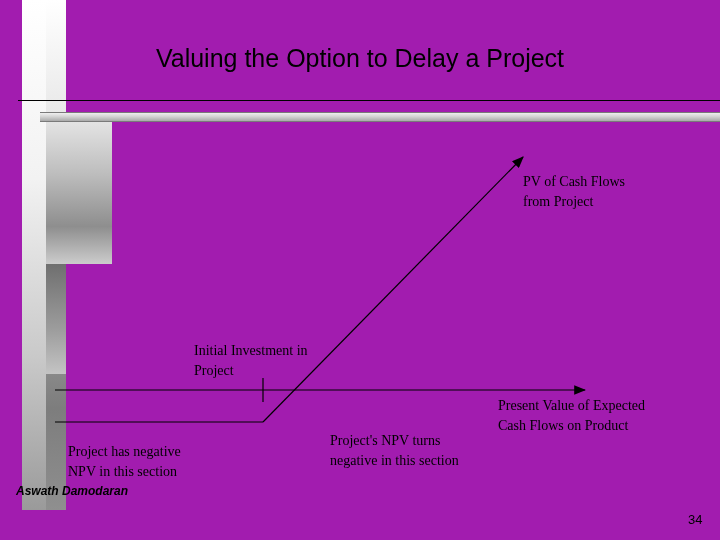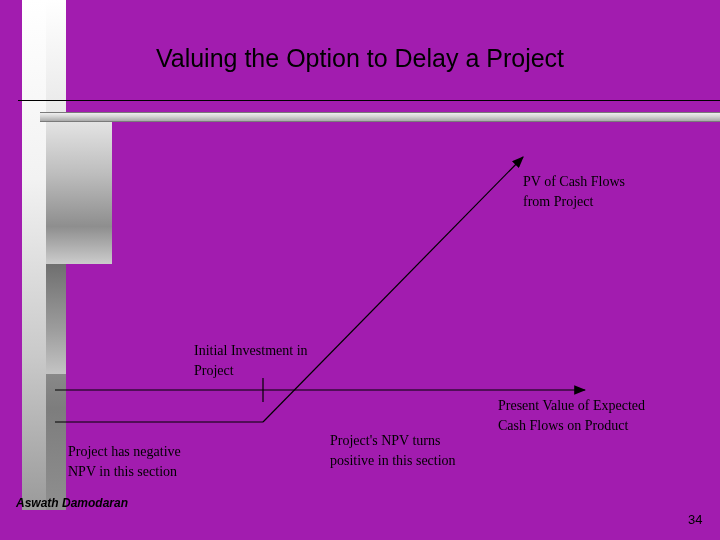--- a/index.html
+++ b/index.html
@@ -94,21 +94,21 @@
     font-size: 14px;
     color: #000000;
     line-height: 20px;
     white-space: pre-line;
   }
 
   
   .footer-name {
     position: absolute;
     left: 16px;
-    top: 496px;
+    top: 484px;
     font-family: "Liberation Sans", sans-serif;
     font-size: 12px;
     font-weight: bold;
     font-style: italic;
     color: #000000;
   }
   .footer-page {
     position: absolute;
     left: 688px;
     top: 512px;
@@ -155,18 +155,18 @@
   <div class="lbl" style="left:194px; top:341px;">Initial Investment in
 Project</div>
 
   <div class="lbl" style="left:498px; top:396px;">Present Value of Expected
 Cash Flows on Product</div>
 
   <div class="lbl" style="left:68px; top:442px;">Project has negative
 NPV in this section</div>
 
   <div class="lbl" style="left:330px; top:431px;">Project's NPV turns
-positive in this section</div>
+negative in this section</div>
 
   <div class="footer-name">Aswath Damodaran</div>
   <div class="footer-page">34</div>
 
 </div>
 
 </body></html>

